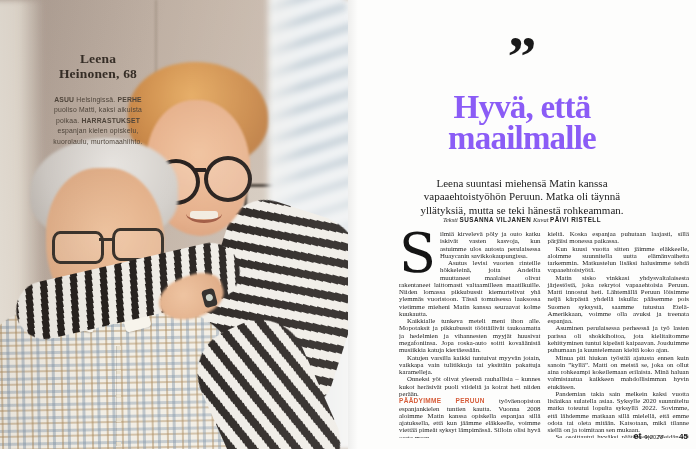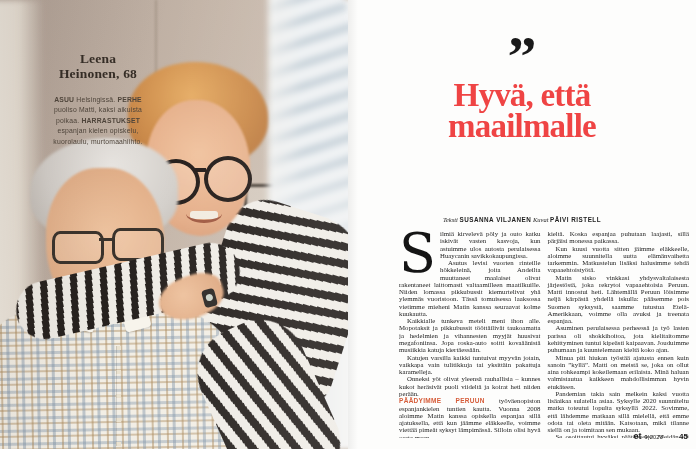--- a/index.html
+++ b/index.html
@@ -84,22 +84,22 @@
     color:#4e443a; letter-spacing:.2px; }
   .fact, .fact-label, .fact-text { position:static; }
   .fact-label { font-weight:bold; text-transform:uppercase; }
 
   
   .article-page { position:absolute; left:348px; top:0; width:348px; height:449px; background:#fdfdfc; }
   .article-page::before { content:""; position:absolute; left:0; top:0; width:10px; height:100%;
     background:linear-gradient(90deg,rgba(0,0,0,.06),rgba(0,0,0,0)); }
   .qmark { position:absolute; top:28px; left:0; right:0; text-align:center;
     font:bold 58px/1 "Liberation Serif",serif; color:#1a1a1a; }
-  .headline { position:absolute; top:80px; left:0; right:0; margin:0; text-align:center;
-    font:bold 33px/0.95 "Liberation Serif",serif; color:#ef4444; letter-spacing:-.8px; }
+  .headline { position:absolute; top:80px; left:0; right:0; margin:12px; text-align:center;
+    font:bold 33px/0.95 "Liberation Serif",serif; color:#8b5cf6; letter-spacing:-.8px; }
   .hl-line { display:block; }
   .lede { position:absolute; top:177px; left:54px; right:54px; margin:0; text-align:center;
     font:11px/1.22 "Liberation Serif",serif; color:#1c1c1c; }
   .byline { position:absolute; top:217px; left:0; right:0; text-align:center;
     font:italic 6.5px/1 "Liberation Serif",serif; color:#222; }
   .byline b { font-style:normal; font:bold 6.3px/1 "Liberation Sans",sans-serif; letter-spacing:.5px; }
 
   .columns { position:absolute; left:51px; right:7px; top:230px; height:208px; display:flex; gap:7px; overflow:hidden; }
   .col { flex:1; font:6.8px/1.07 "Liberation Serif",serif; text-align:justify; color:#1e1e1e; }
   .col p { margin:0; }
@@ -171,20 +171,21 @@
   </div>
 
   <div class="article-page">
     <div class="qmark">”</div>
 
     <h1 class="headline">
         <span class="hl-line">Hyvä, että</span>
         <span class="hl-line">maailmalle</span>
       </h1>
 
+    <p class="lede">Leena suuntasi miehensä Matin kanssa vapaaehtoistyöhön Peruun. Matka oli täynnä yllätyksiä, mutta se teki hänestä rohkeamman.</p>
 
     <div class="byline">
       <span>Teksti</span>
       <b>SUSANNA VILJANEN</b>
       <span>Kuvat</span>
       <b>PÄIVI RISTELL</b>
     </div>
 
     <div class="columns">
       <div class="col">

